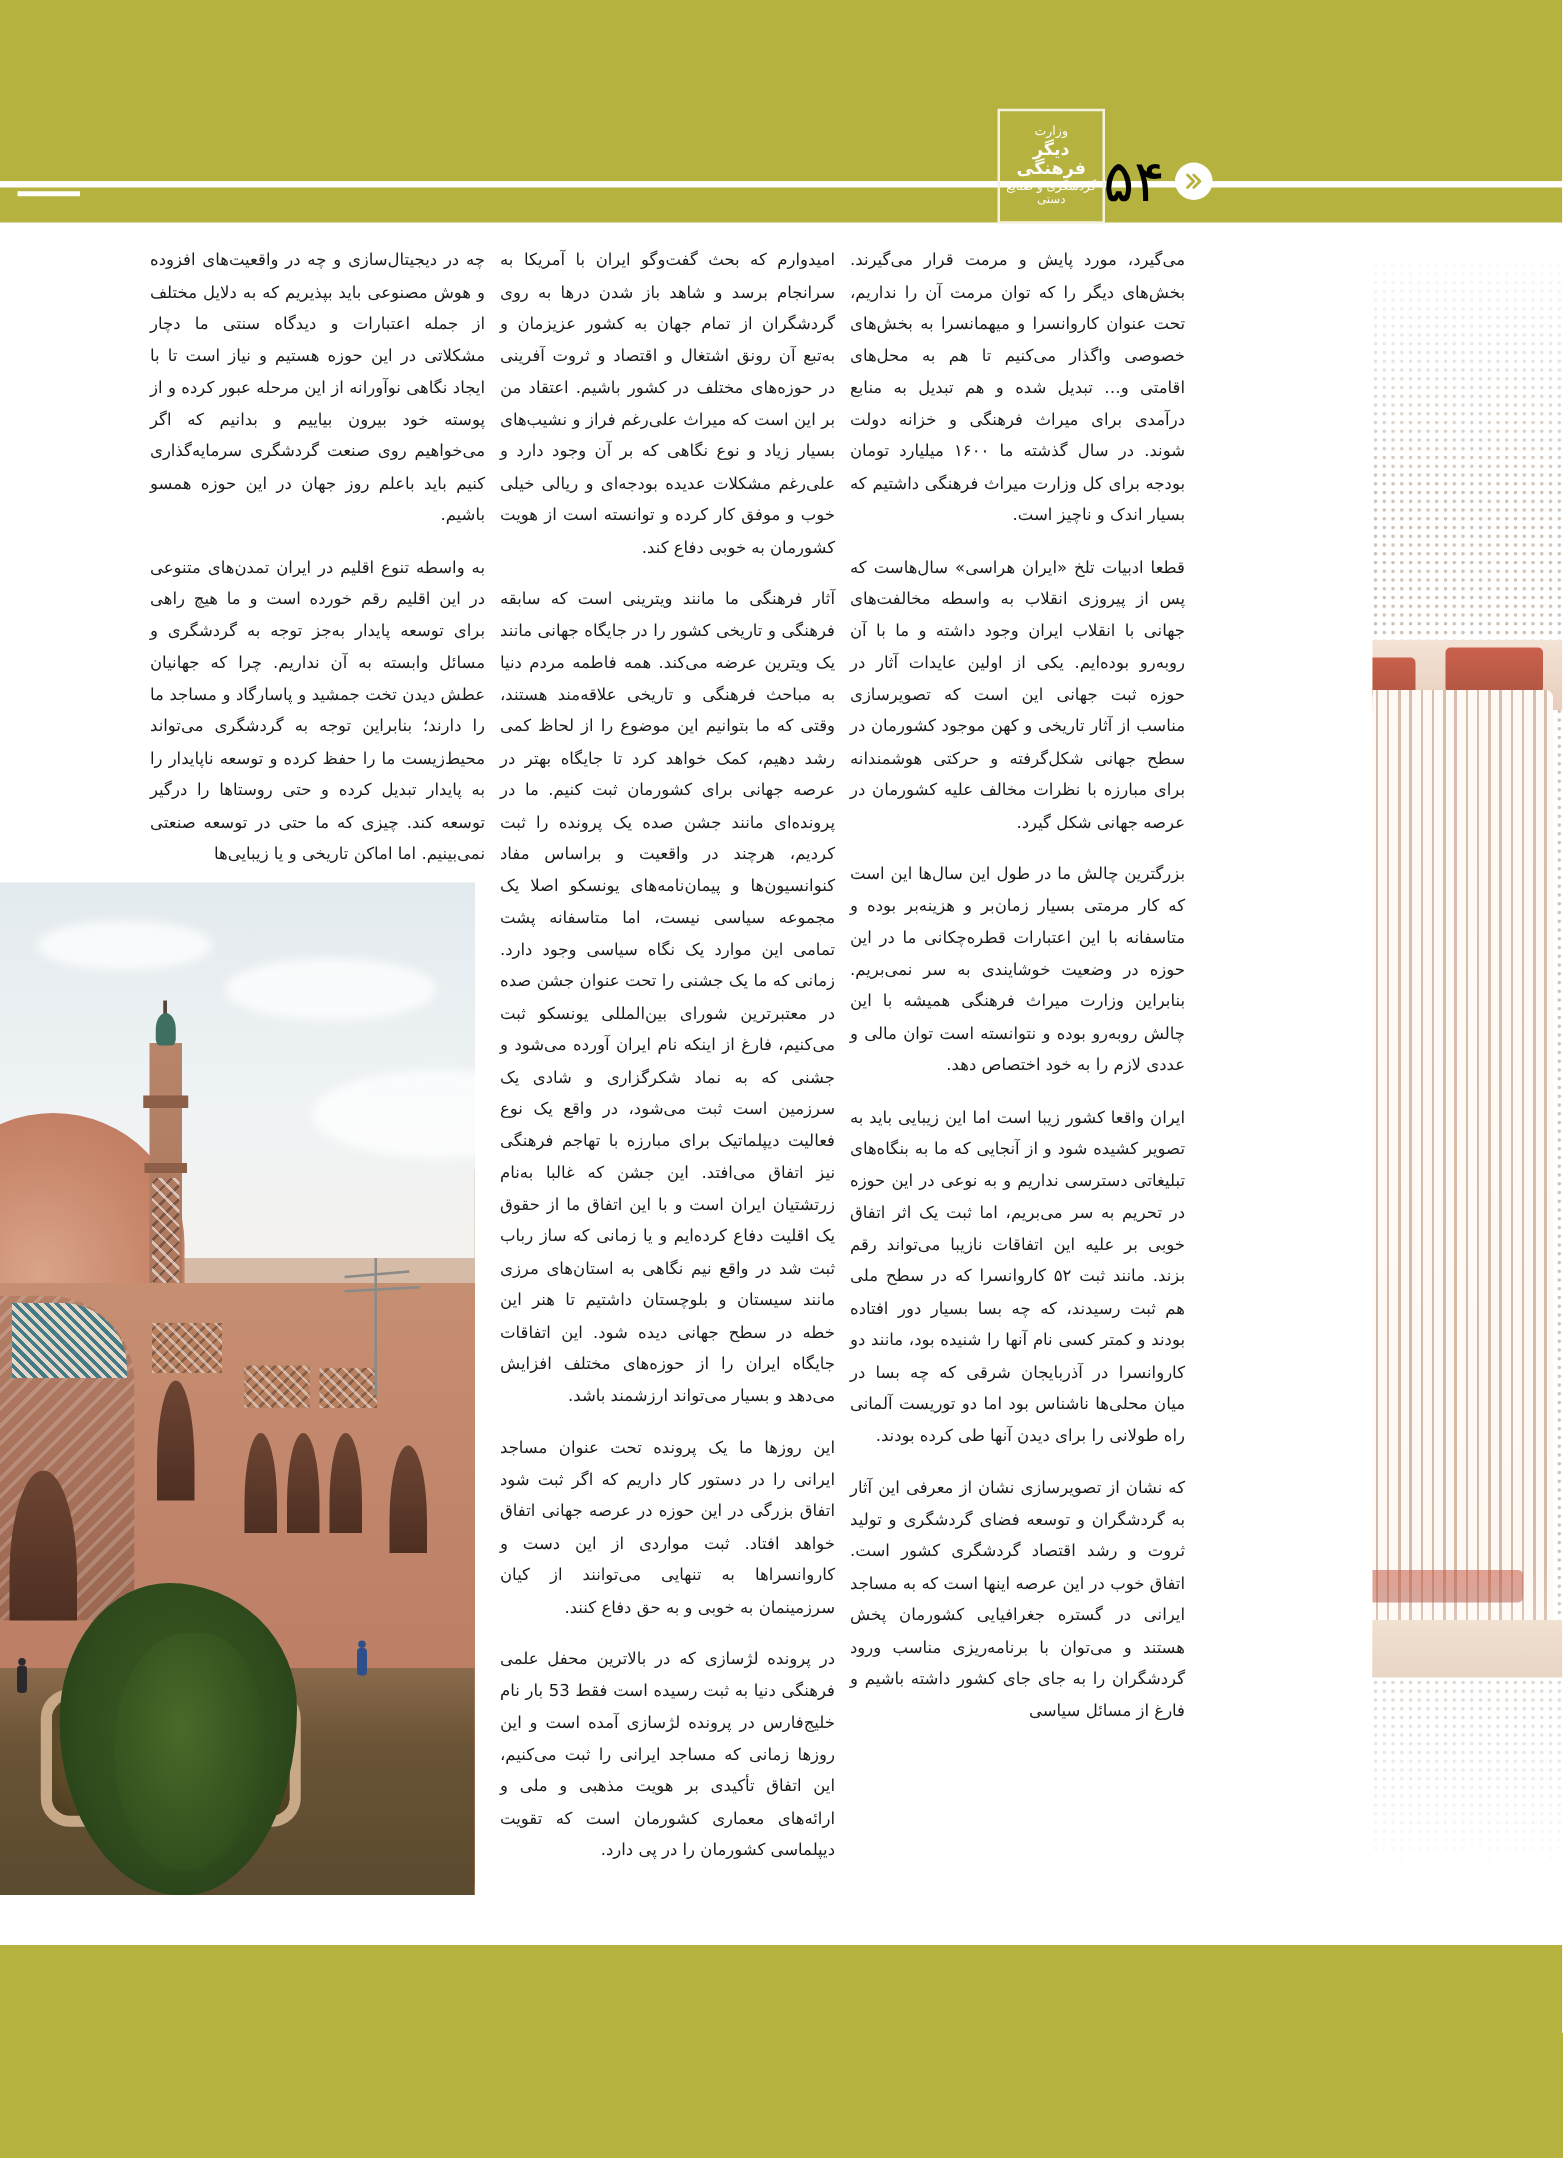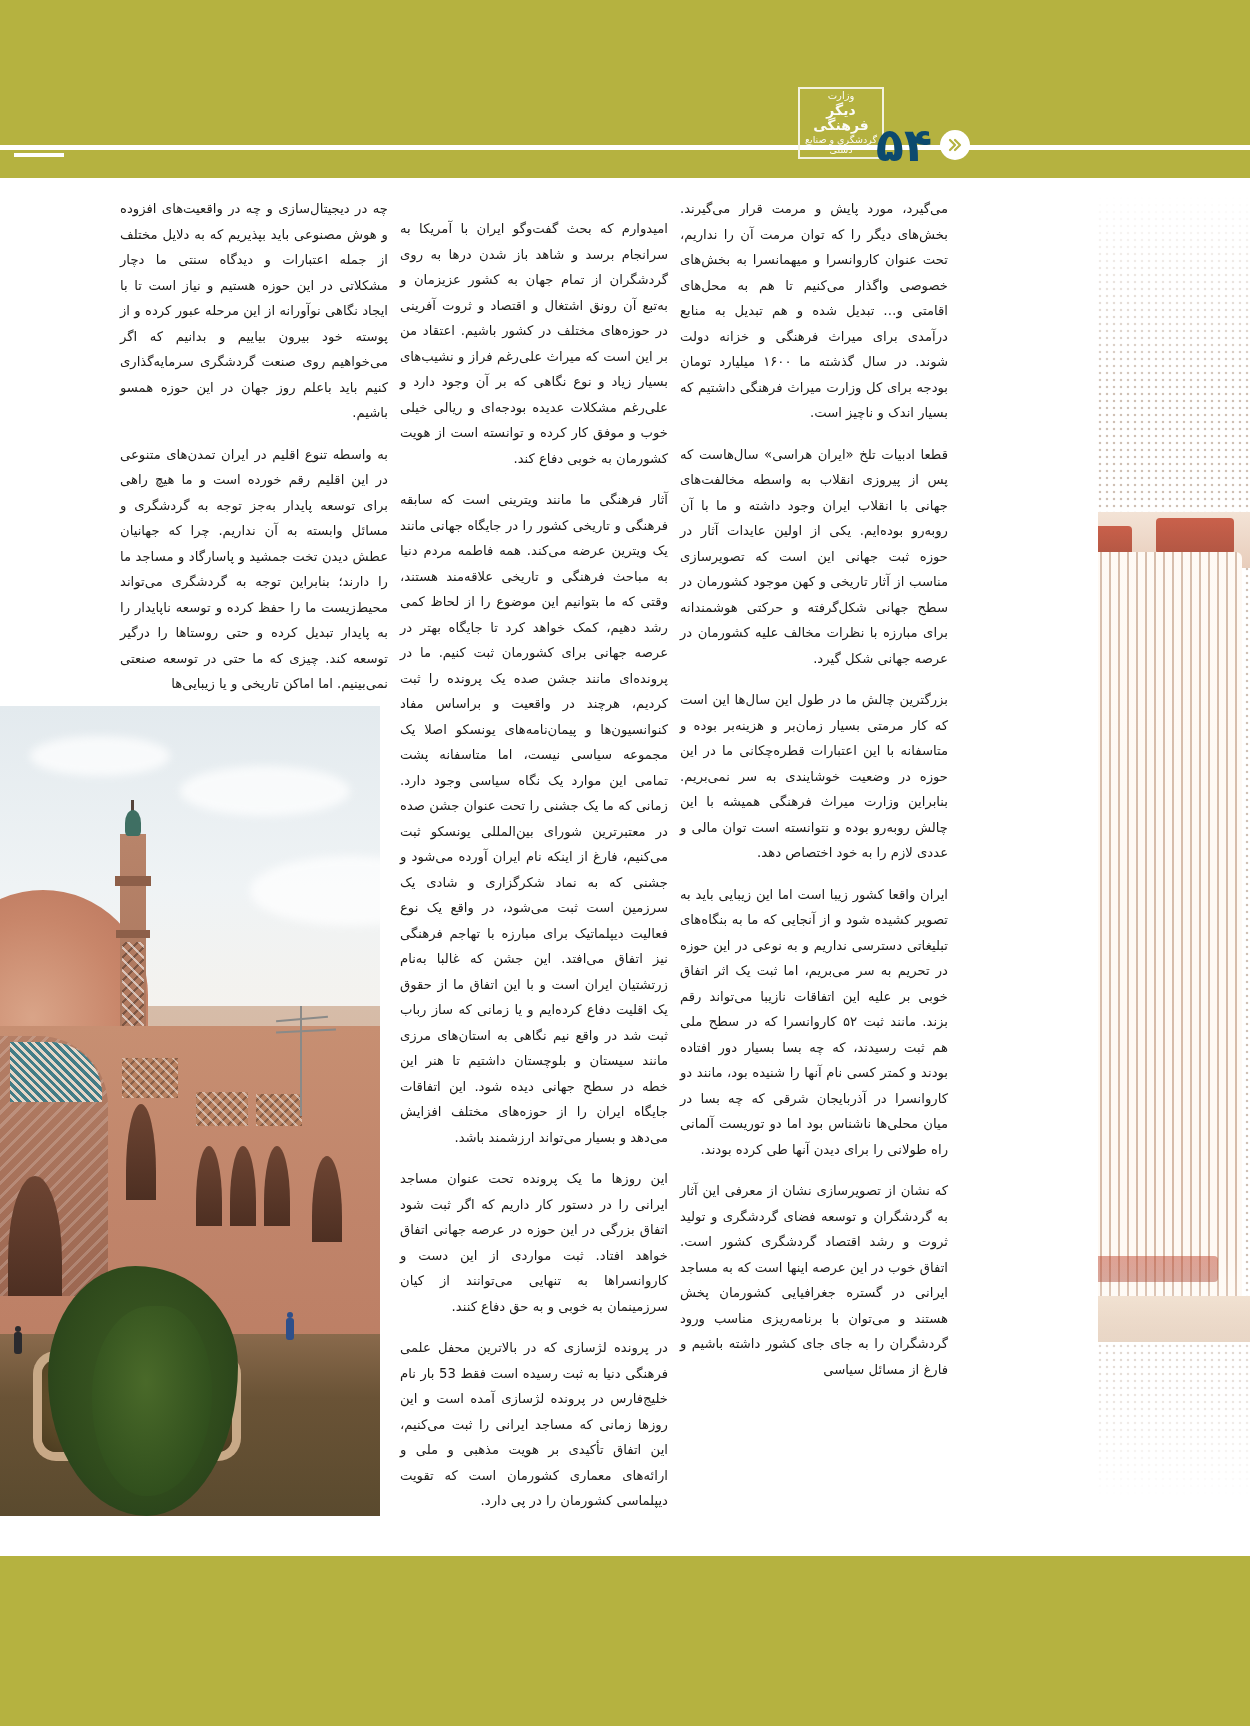--- a/index.html
+++ b/index.html
@@ -45,21 +45,21 @@
     width: 50px; height: 4px;
     background: #ffffff;
   }
 
   
   .logo-box {
     position: absolute;
     right: 366px;
     top: 87px;
     width: 86px;
-    height: 72px;
+    height: 92px;
     border: 2px solid #f3f2e0;
     box-sizing: border-box;
     display: flex;
     align-items: center;
     justify-content: center;
   }
   .logo-inner {
     width: 76px; height: 78px;
     display: flex;
     flex-direction: column;
@@ -87,23 +87,23 @@
   .chev-circle {
     width: 30px; height: 30px;
     border-radius: 50%;
     background: #ffffff;
     display: flex;
     align-items: center;
     justify-content: center;
   }
   .chev-circle svg { display: block; }
   .page-num {
-    color: #0c4a6e;
+    color: #000000;
     font-size: 46px;
-    font-weight: bold;
+    font-weight: normal;
     line-height: 1;
     letter-spacing: 0px;
     direction: rtl;
   }
 
   
   .cols {
     position: absolute;
     top: 196px;
     left: 0;
@@ -116,21 +116,21 @@
     width: 268px;
     direction: rtl;
     text-align: justify;
     text-align-last: right;
     color: #1c1a17;
     font-size: 13.2px;
     line-height: 25.5px;
     font-family: "DejaVu Sans", "Liberation Sans", sans-serif;
   }
   .col-right { right: 302px; }     
-  .col-mid   { right: 582px; margin-top: 20px; }
+  .col-mid   { right: 582px; }
   .col-left  { right: 862px; }
 
   .col p { margin: 0 0 16px 0; }
 
   .headline {
     color: #a33a1e;
     font-weight: bold;
     font-size: 14.2px;
     line-height: 24px;
     text-align: center;

